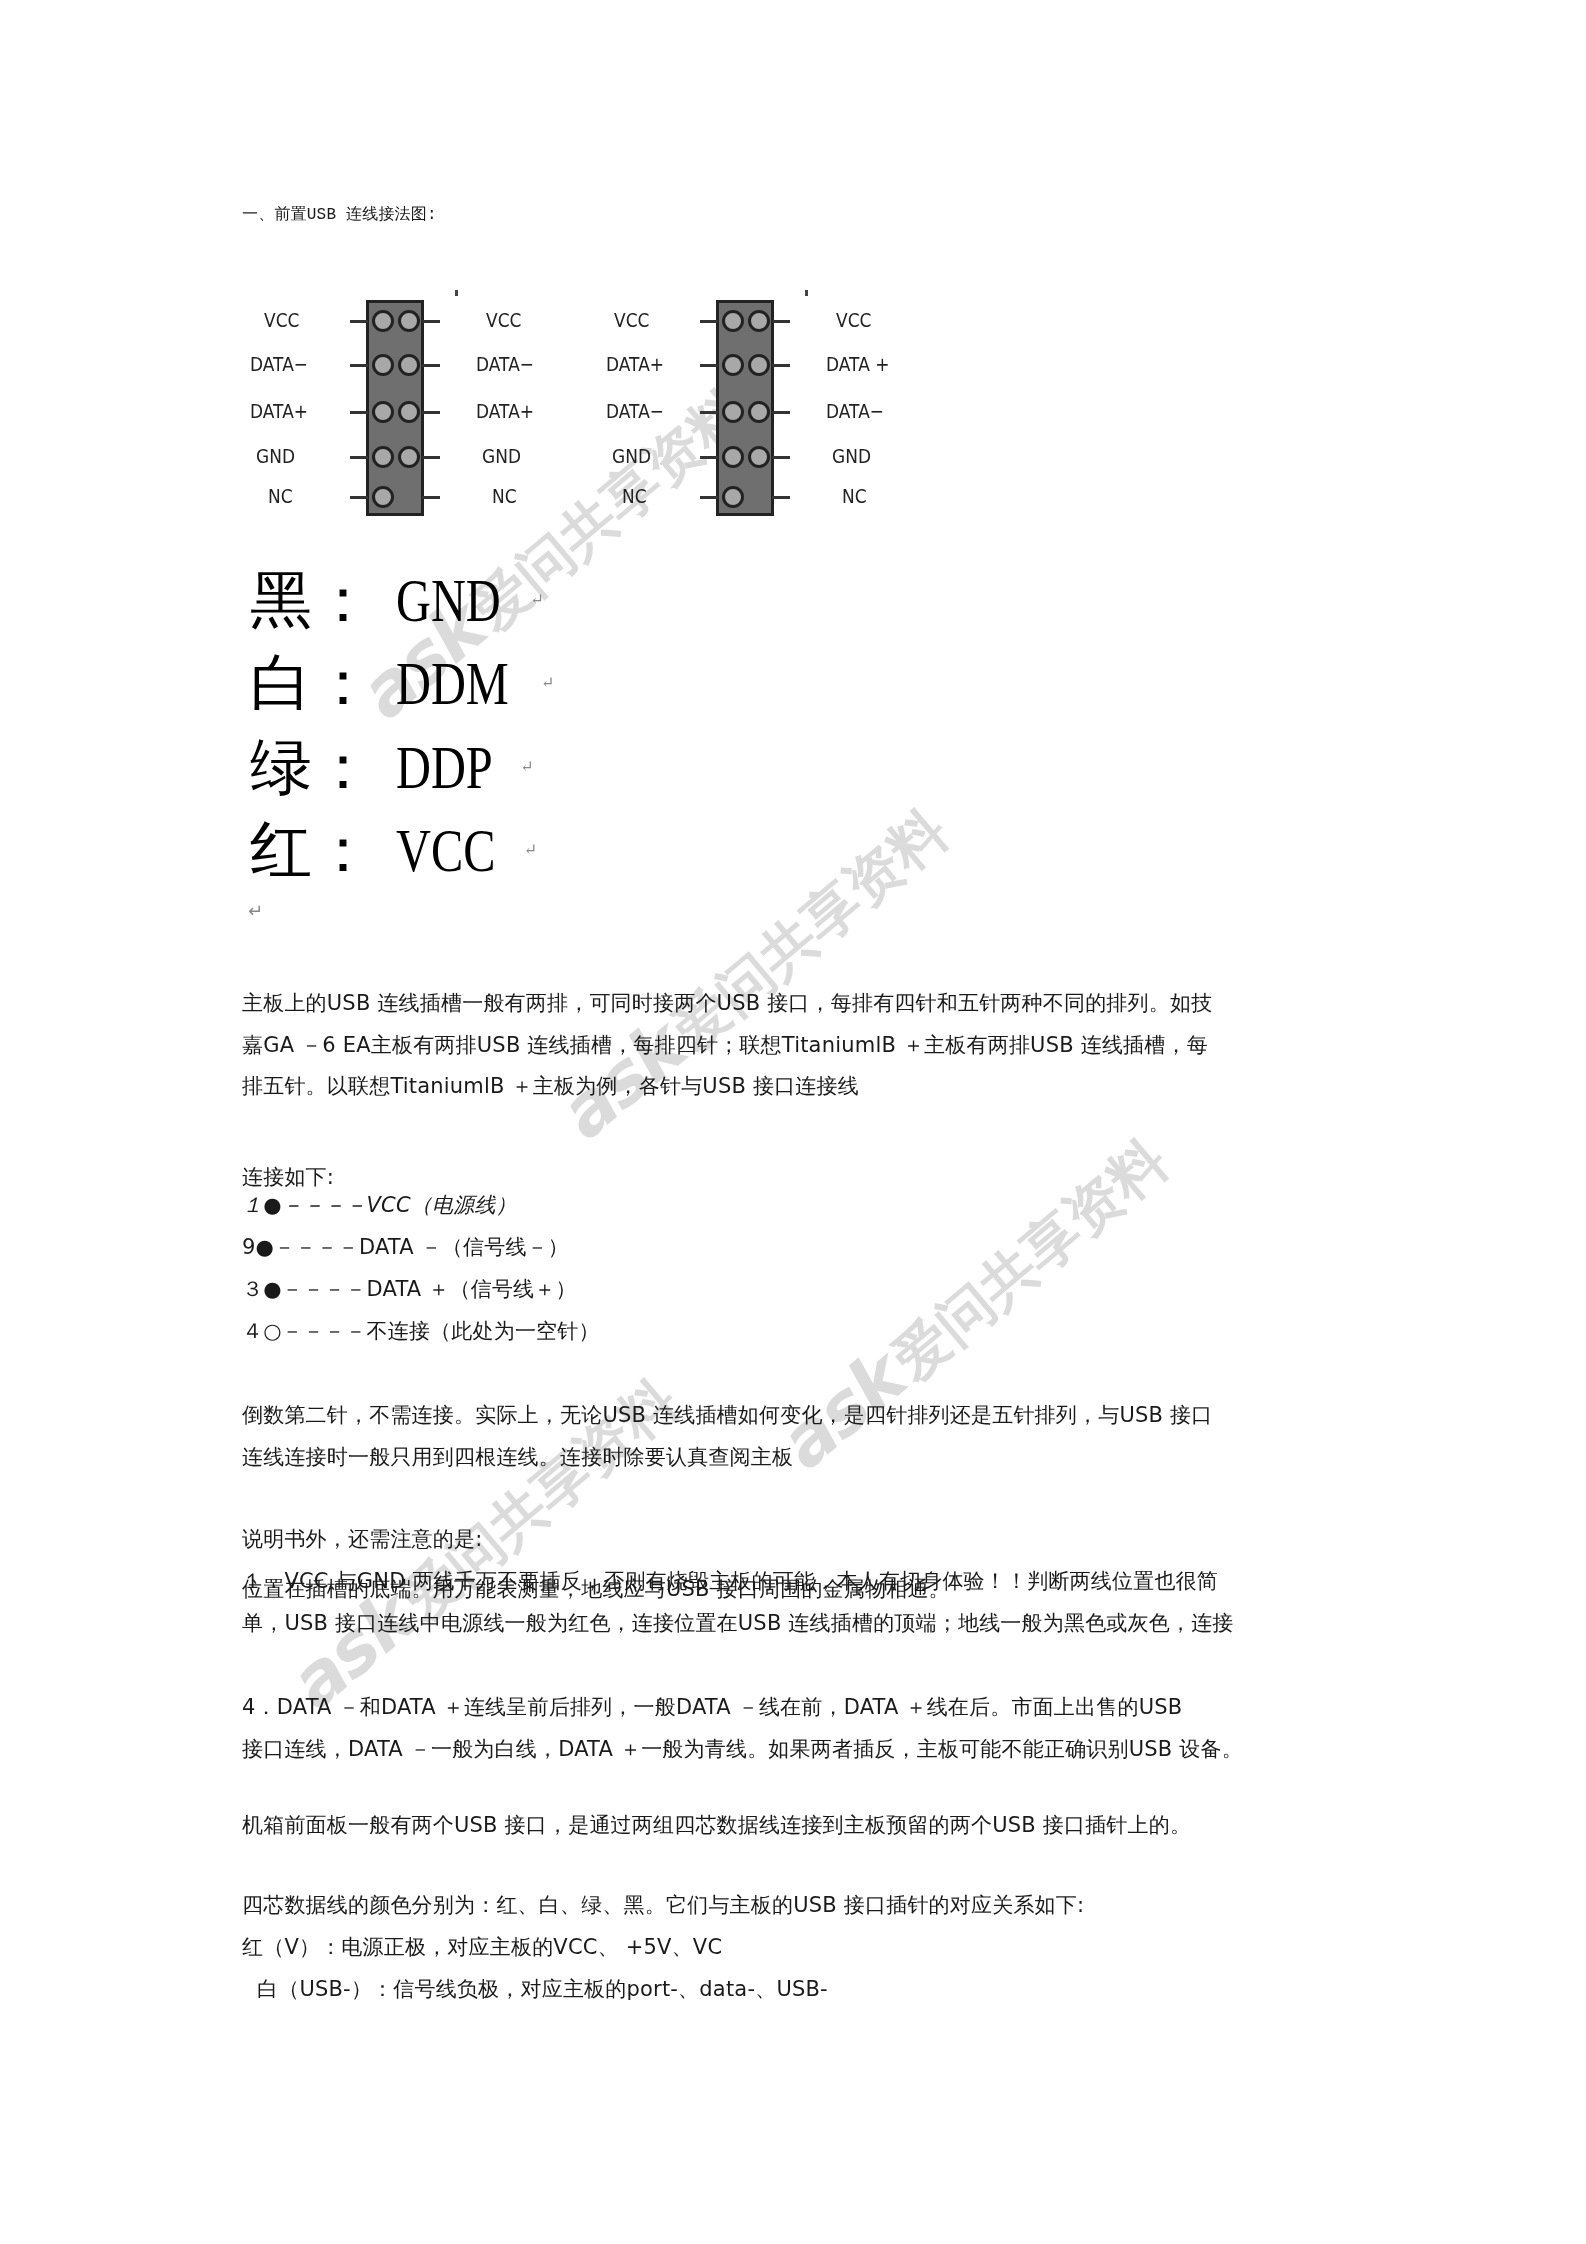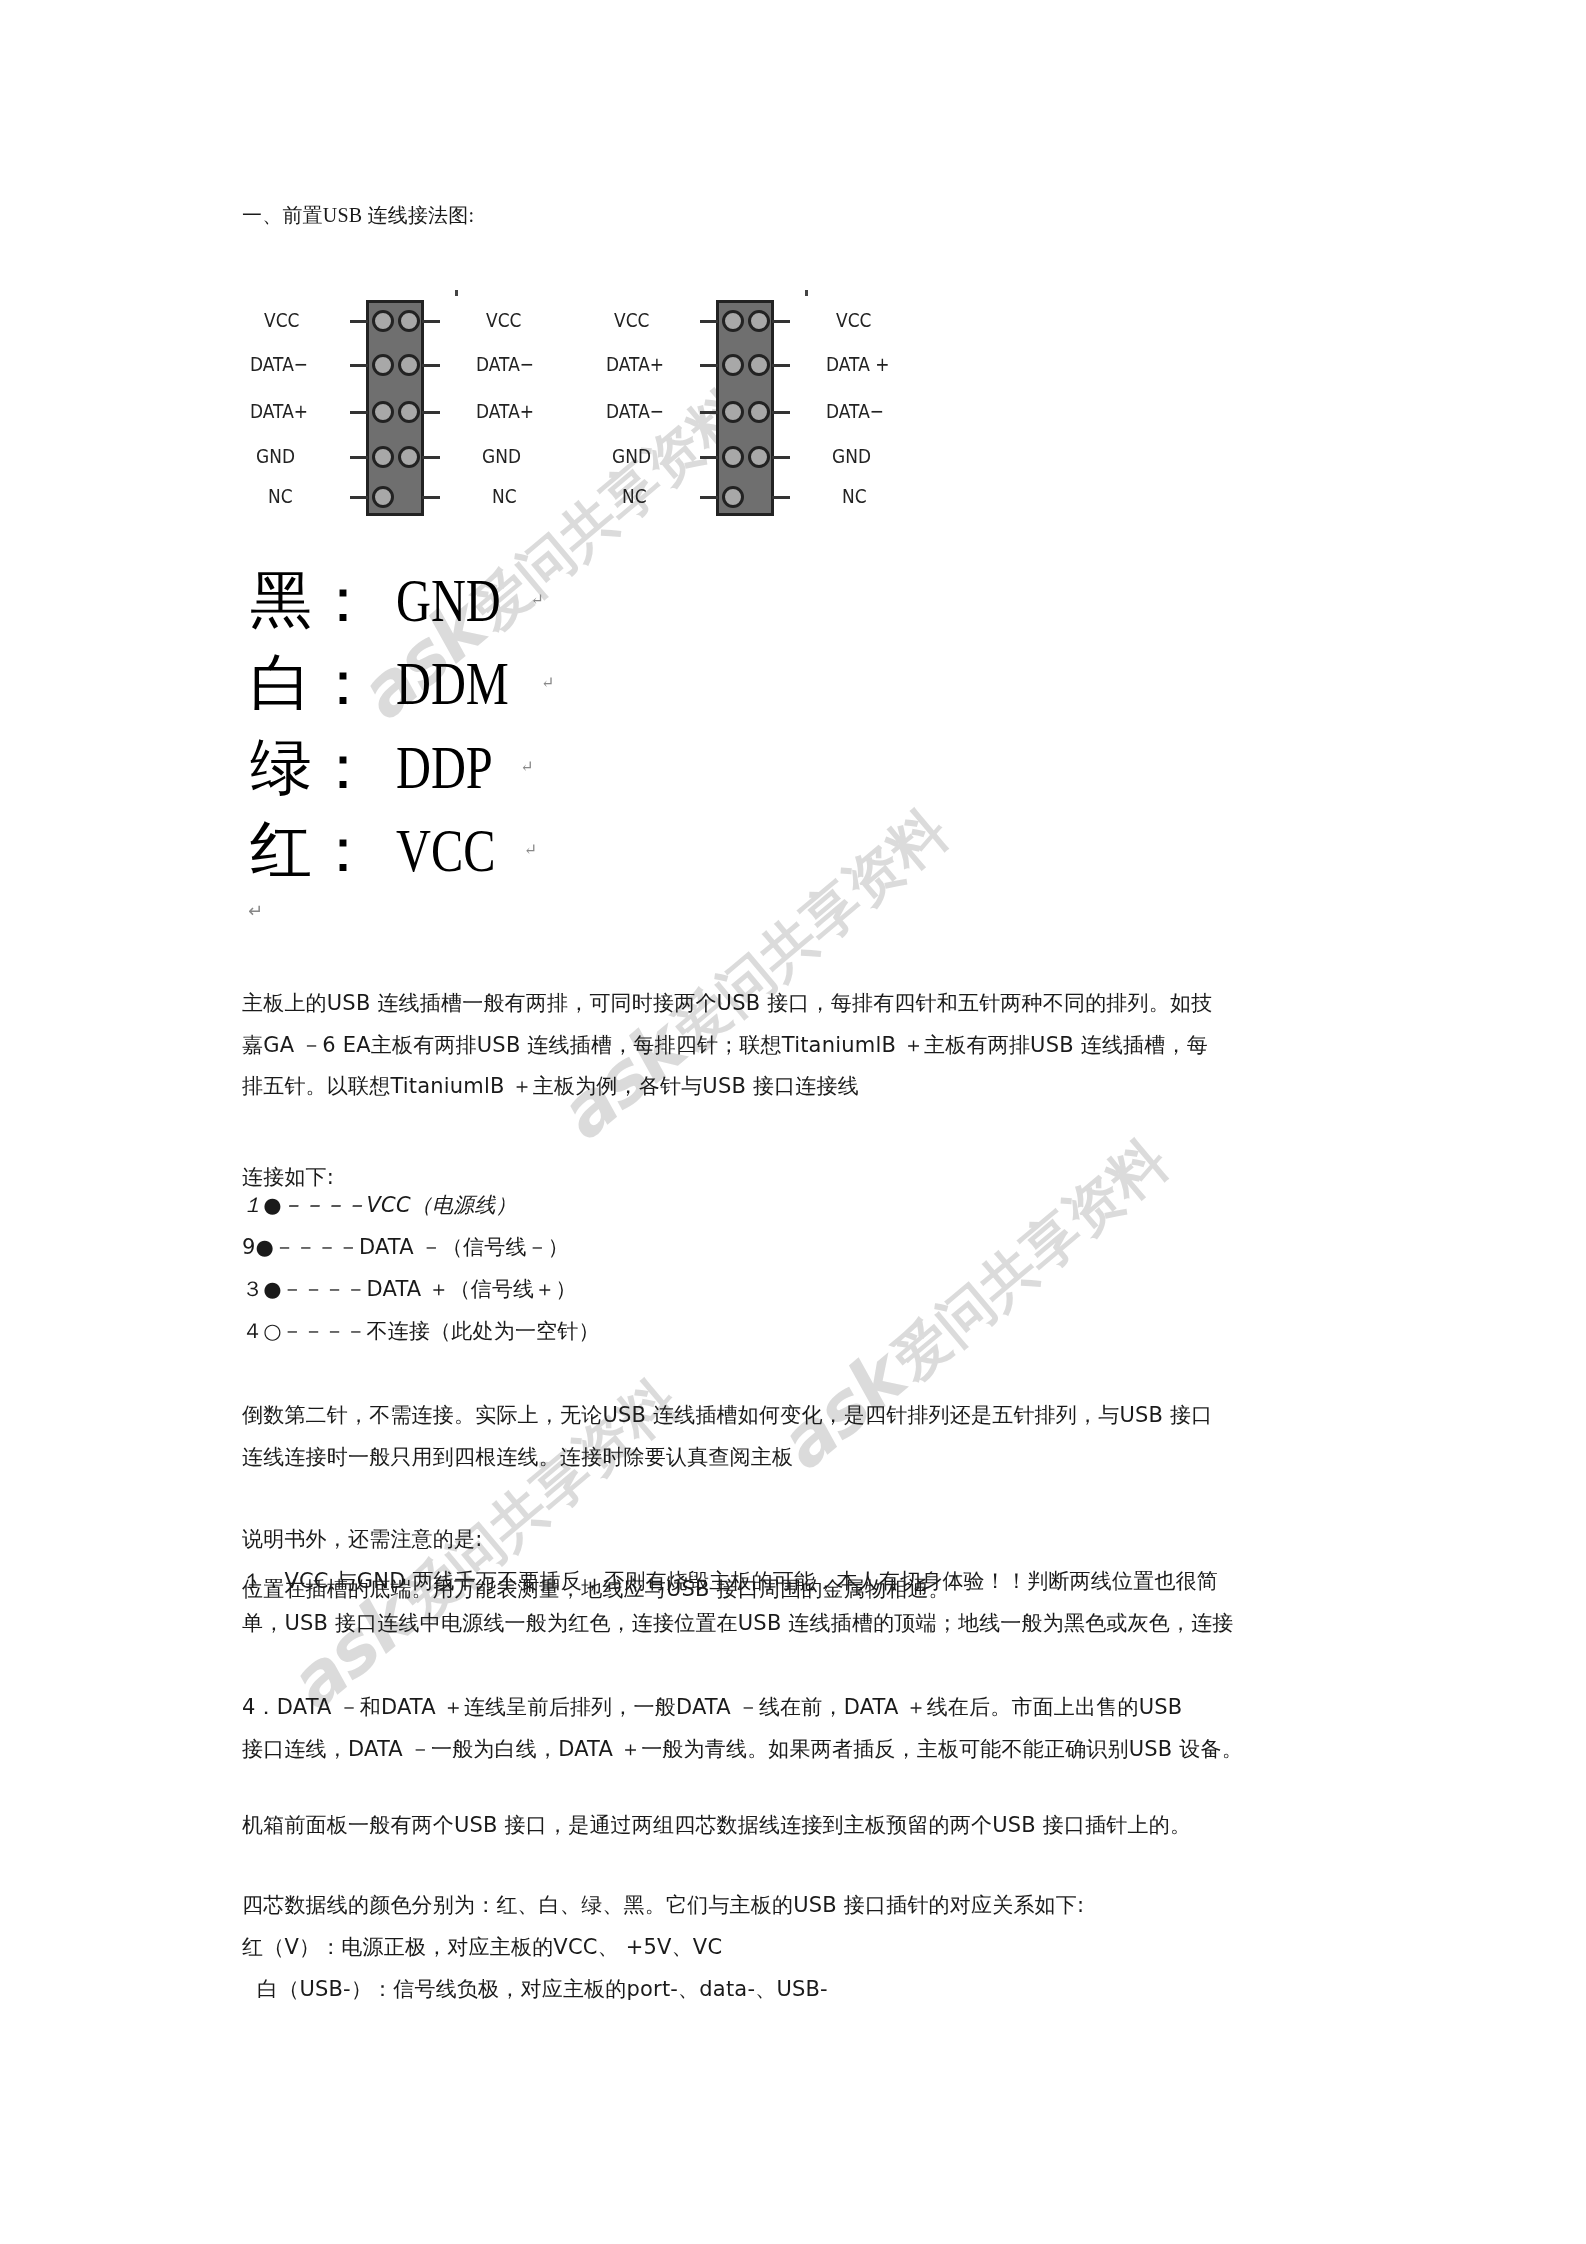--- a/index.html
+++ b/index.html
@@ -1,20 +1,20 @@
 <!DOCTYPE html>
 <html><head>
 <meta charset="utf-8">
 <style>
   html, body { margin: 0; padding: 0; background: #ffffff; }
   body { width: 1586px; height: 2244px; position: relative; overflow: hidden;
          font-family: "DejaVu Sans", "Liberation Sans", sans-serif; color: #111; }
   .page { position: absolute; left: 0; top: 0; width: 1586px; height: 2244px; }
   .line { position: absolute; left: 242px; font-size: 21px; line-height: 30px; white-space: nowrap; color: #1a1a1a; letter-spacing: 0.2px; }
-  .title { font-family: Liberation Serif, serif; font-size: 20px; }
+  .title { font-family: Liberation Mono, monospace; font-size: 16px; }
   .big { position: absolute; left: 250px; font-family: "Liberation Serif", "DejaVu Serif", serif;
          font-size: 62px; line-height: 70px; white-space: nowrap; color: #000; }
   .big .sep { margin-right: 22px; }
   .big .val { font-family: "Liberation Serif", serif; transform: scaleX(0.78); display: inline-block; transform-origin: left center; }
   .pmark { font-size: 16px; color: #888; vertical-align: bottom; margin-left: 0; }
   .pmark-standalone { position: absolute; left: 248px; top: 900px; font-size: 18px; color: #888; }
   
   .diagram { position: absolute; top: 290px; width: 320px; height: 260px; }
   .hdr { position: absolute; left: 116px; top: 10px; width: 58px; height: 216px;
          background: #6f6f6f; border: 3px solid #222; box-sizing: border-box; }

